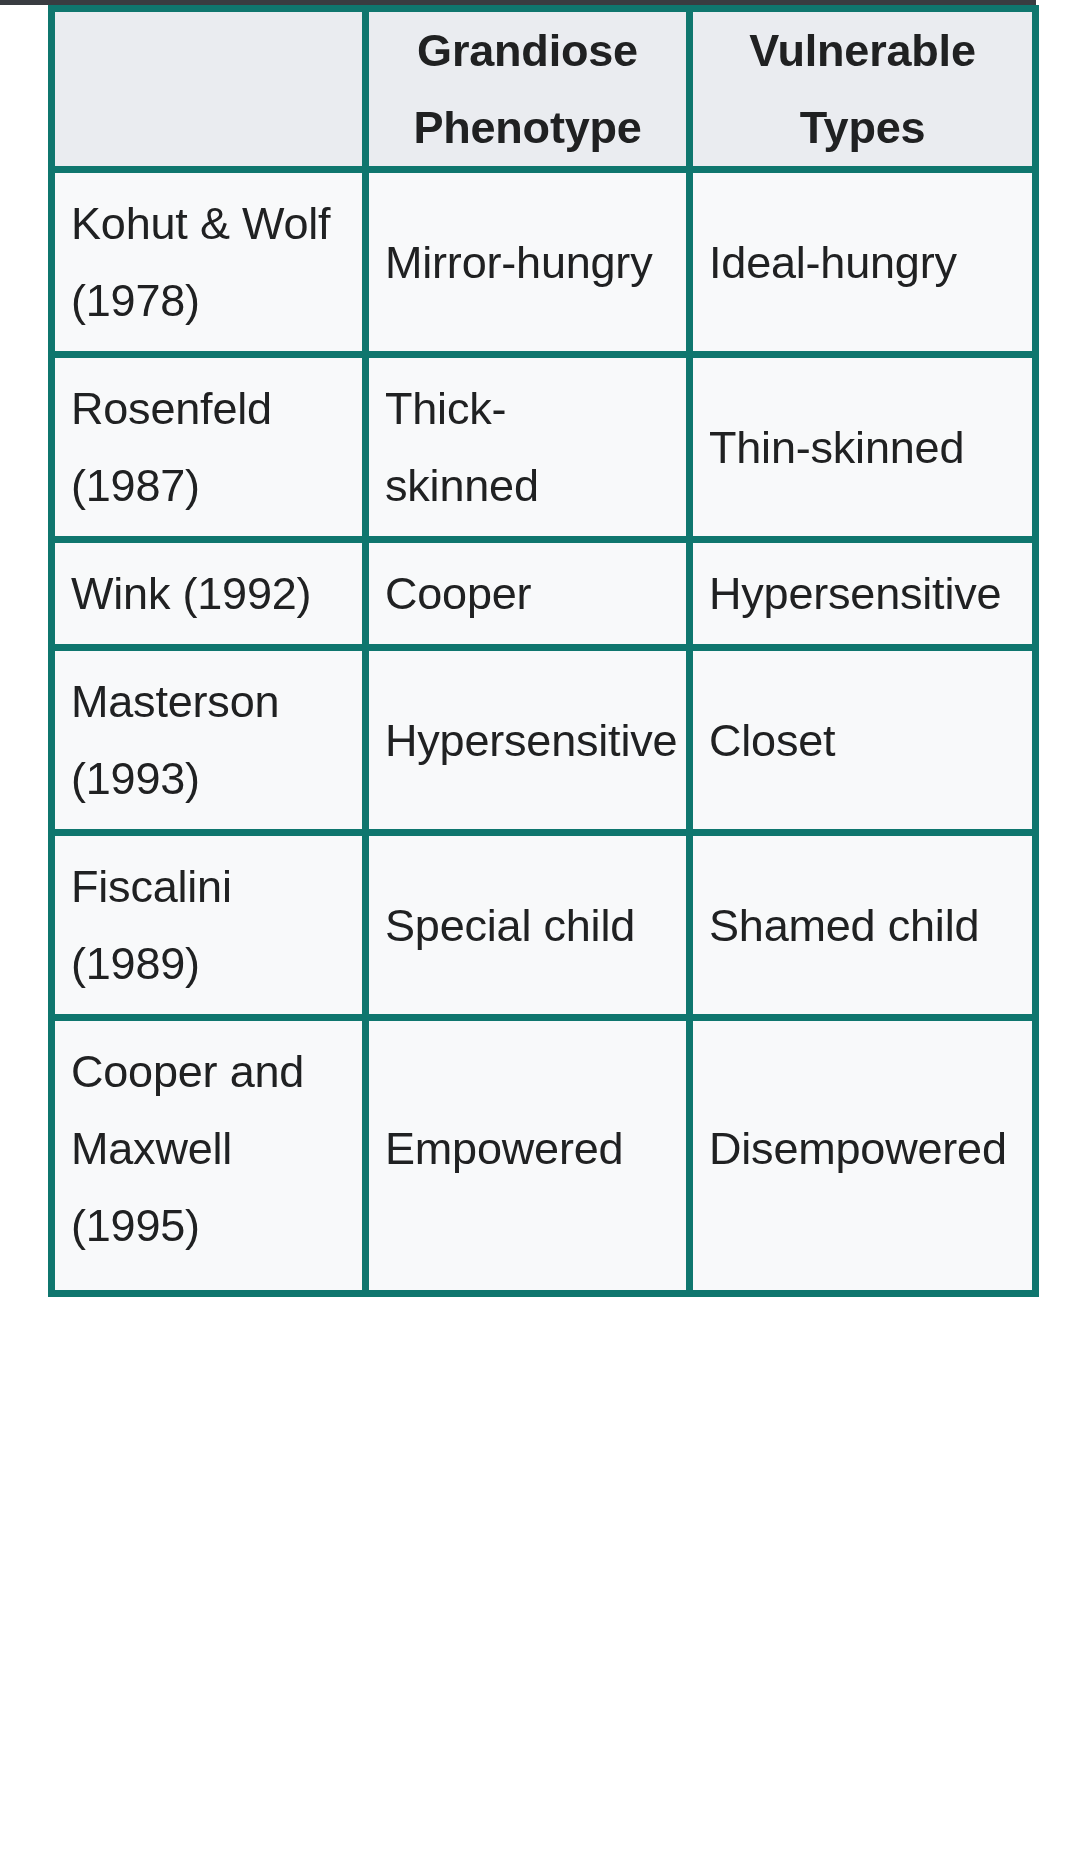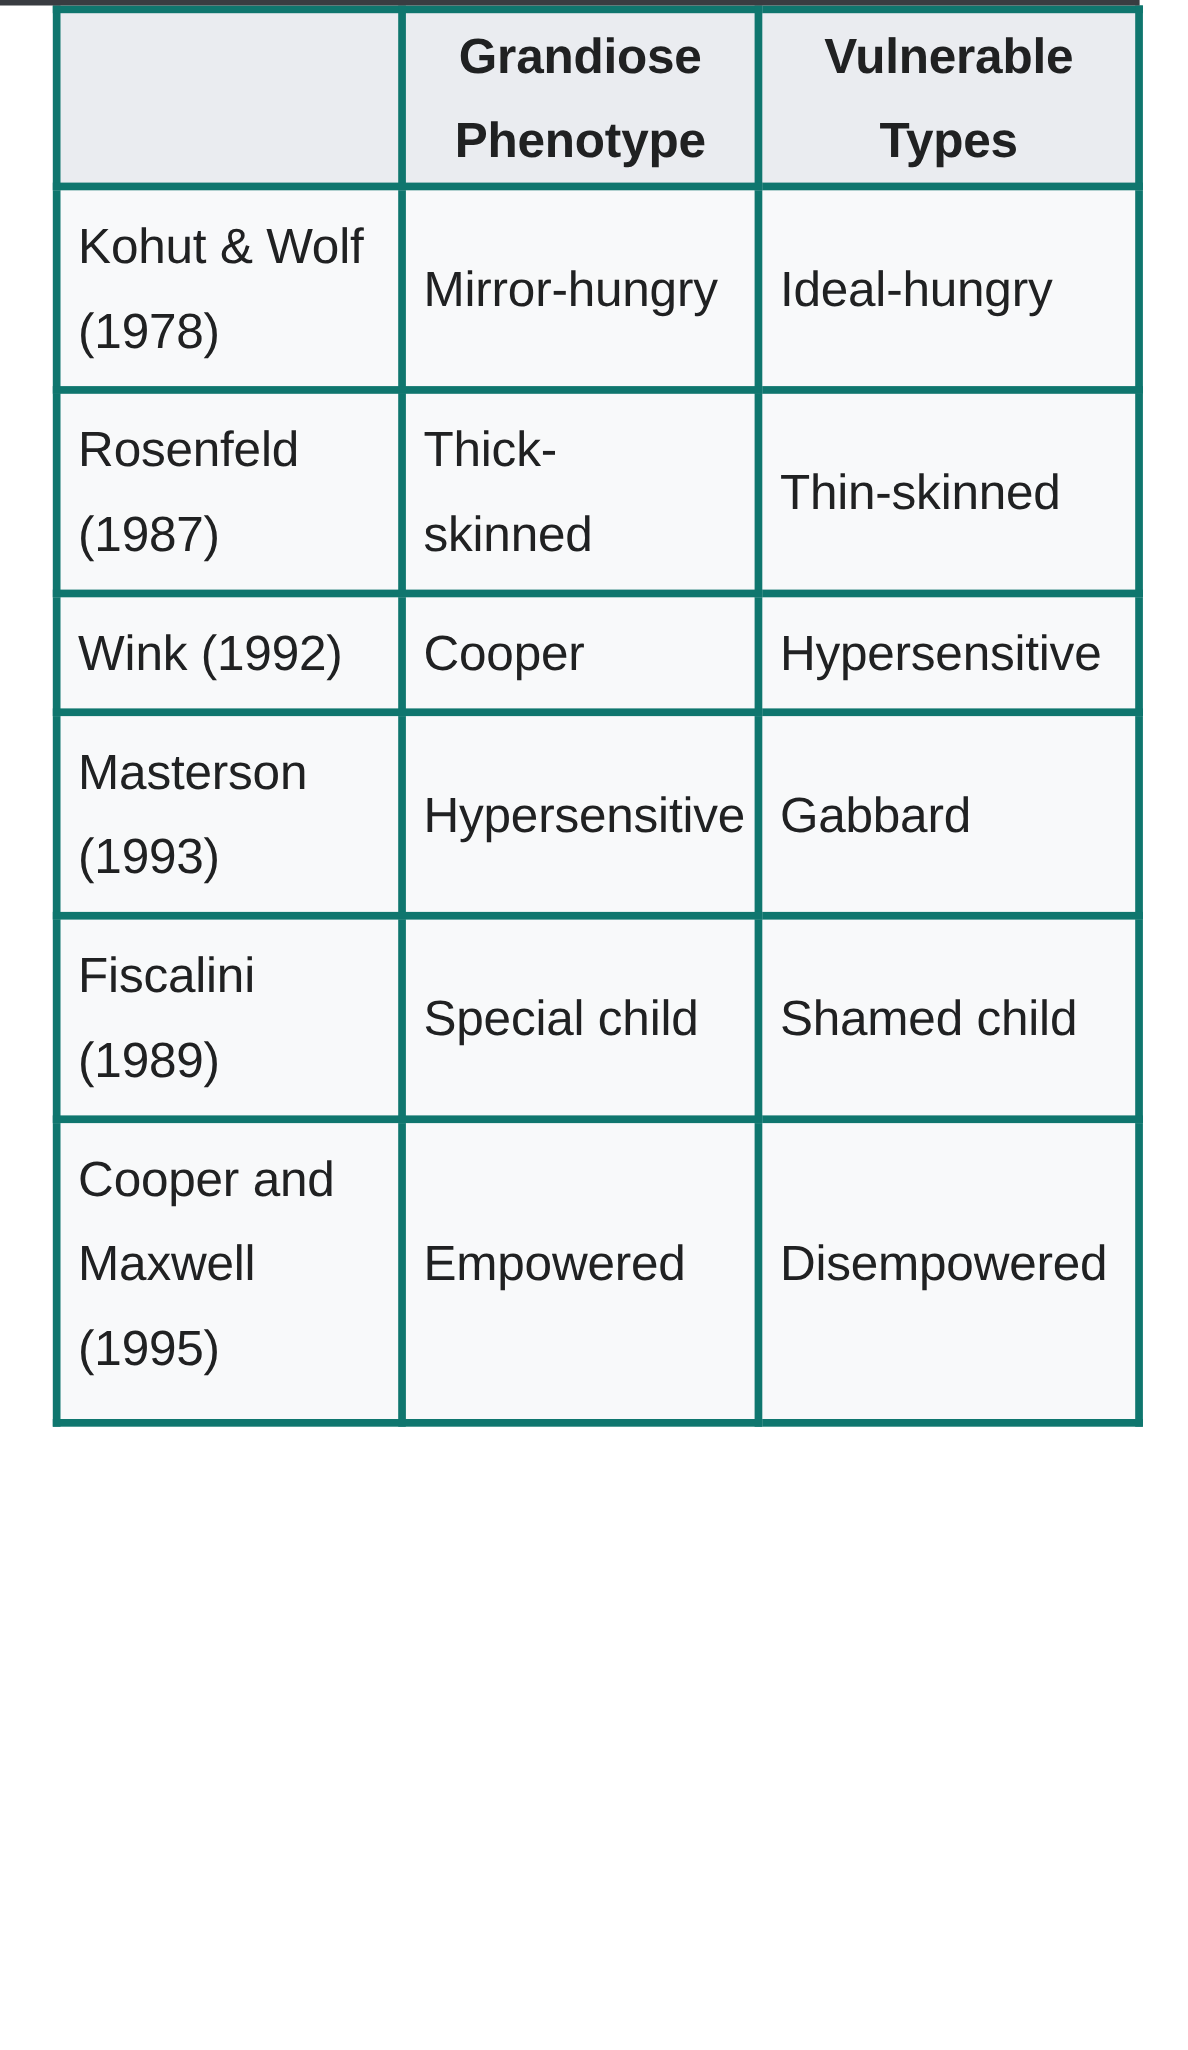--- a/index.html
+++ b/index.html
@@ -96,21 +96,21 @@
     </tr>
     <tr>
       <td>Wink (1992)</td>
       <td>Cooper</td>
       <td>Hypersensitive</td>
     </tr>
     <tr>
       <td>Masterson
 (1993)</td>
       <td>Hypersensitive</td>
-      <td>Gabbard</td>
+      <td>Closet</td>
     </tr>
     <tr>
       <td>Fiscalini
 (1989)</td>
       <td>Special child</td>
       <td>Shamed child</td>
     </tr>
     <tr class="last-row">
       <td>Cooper and
 Maxwell

